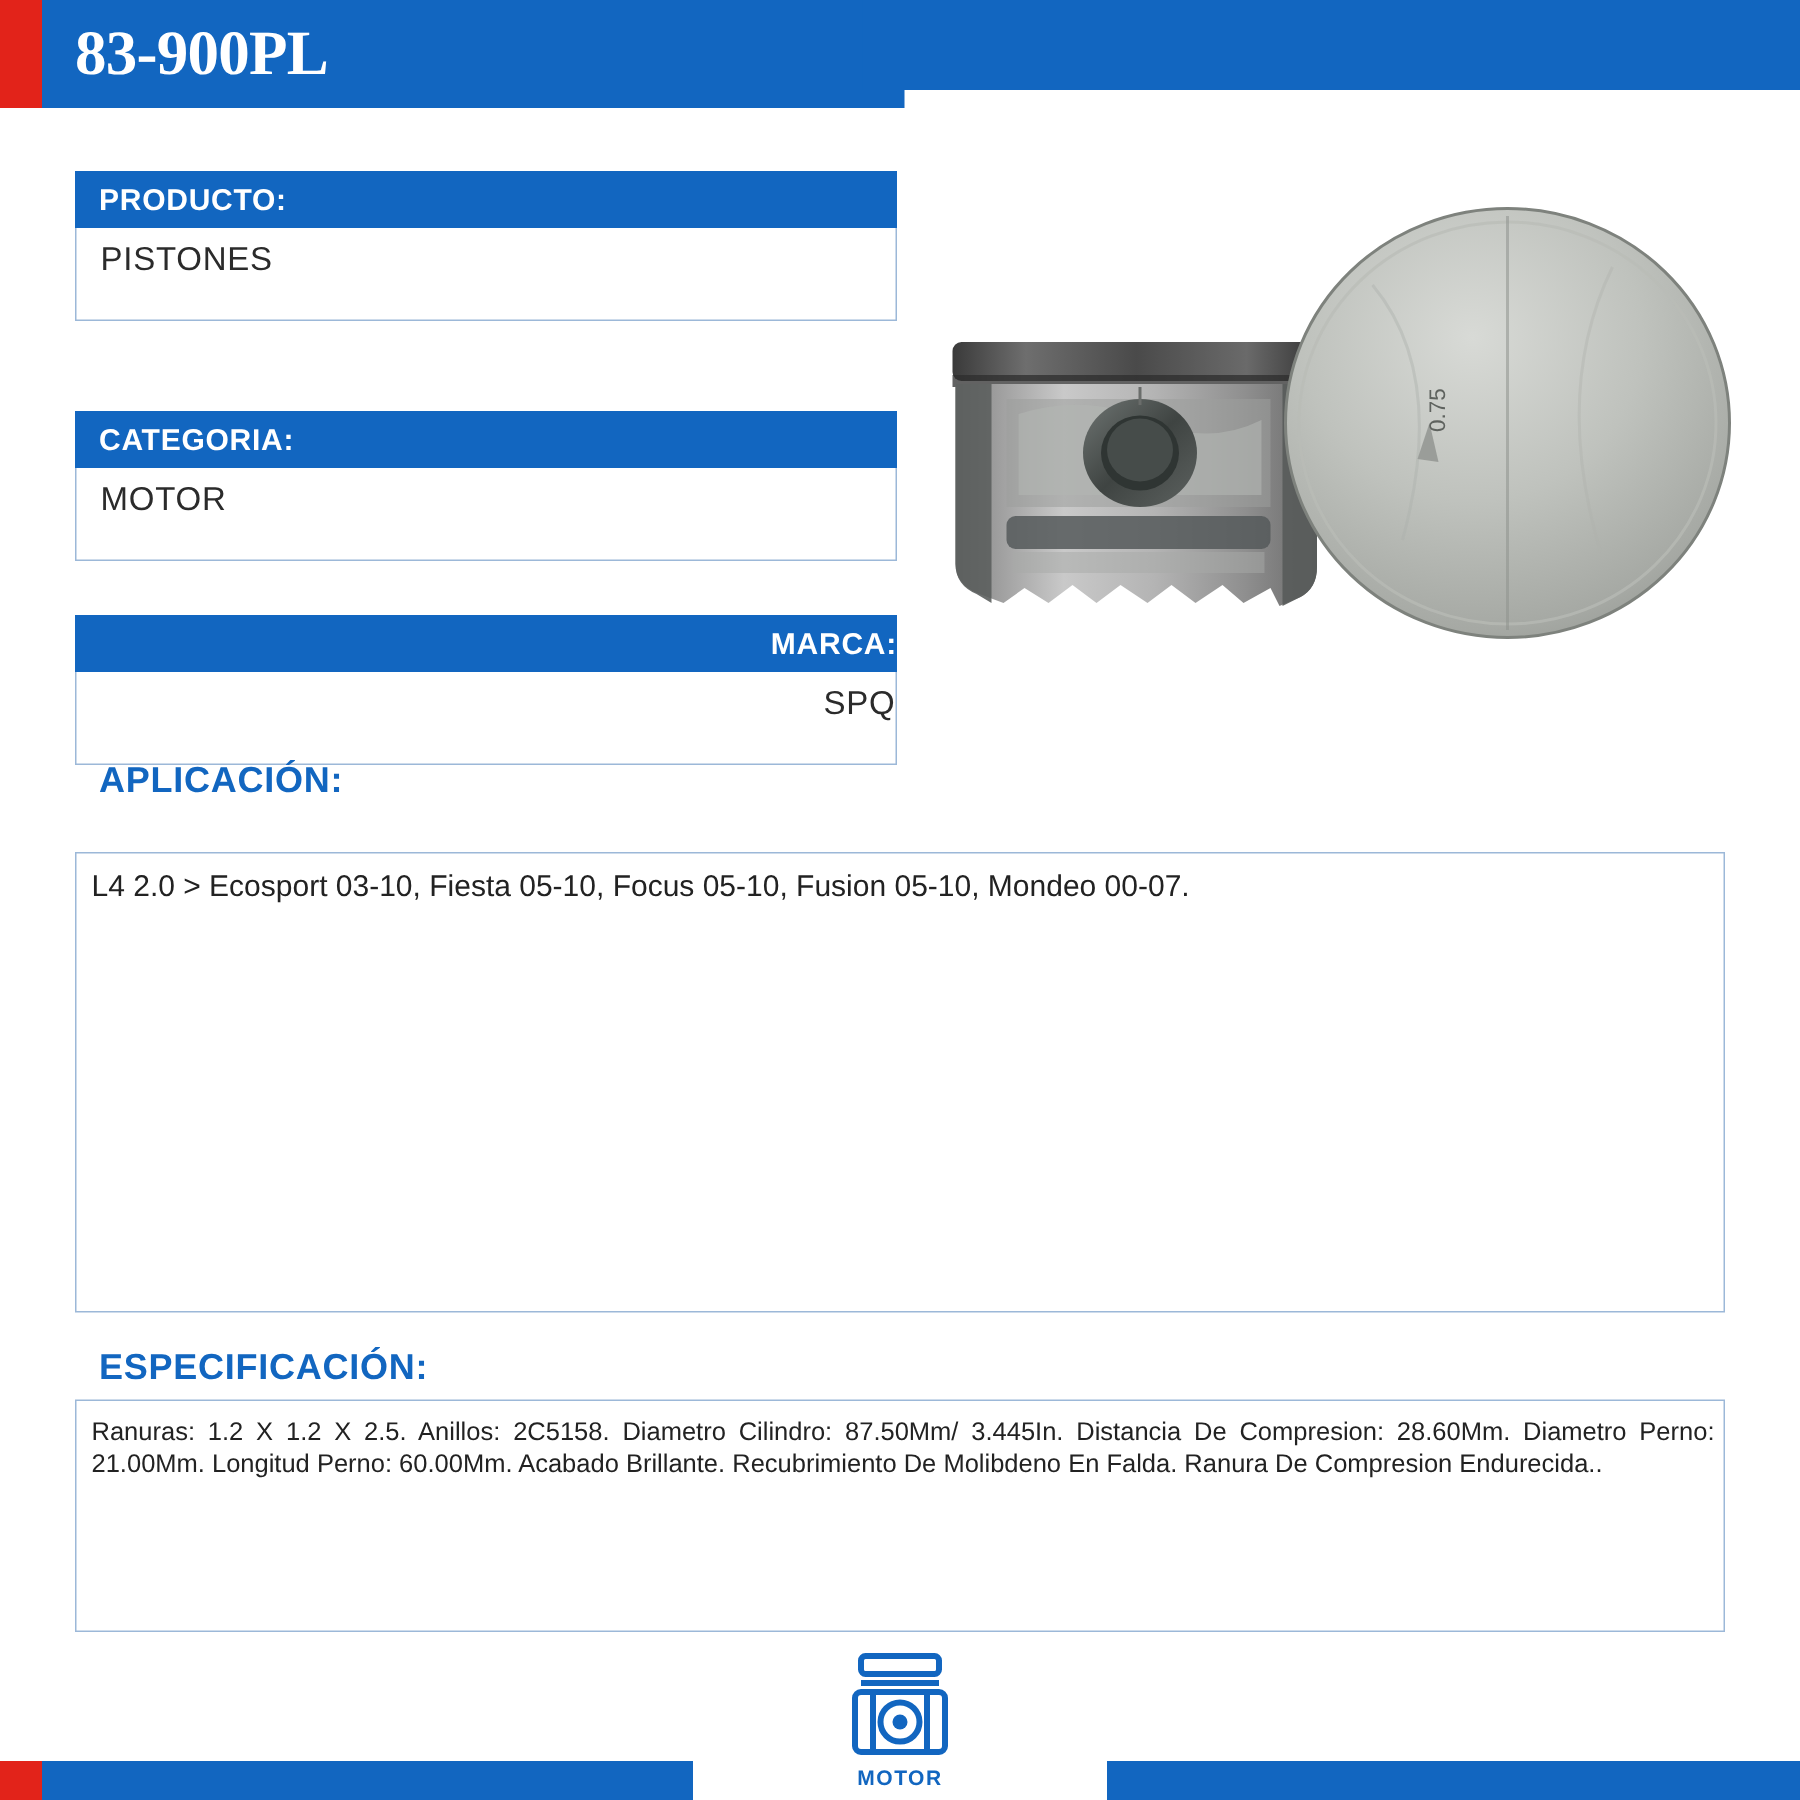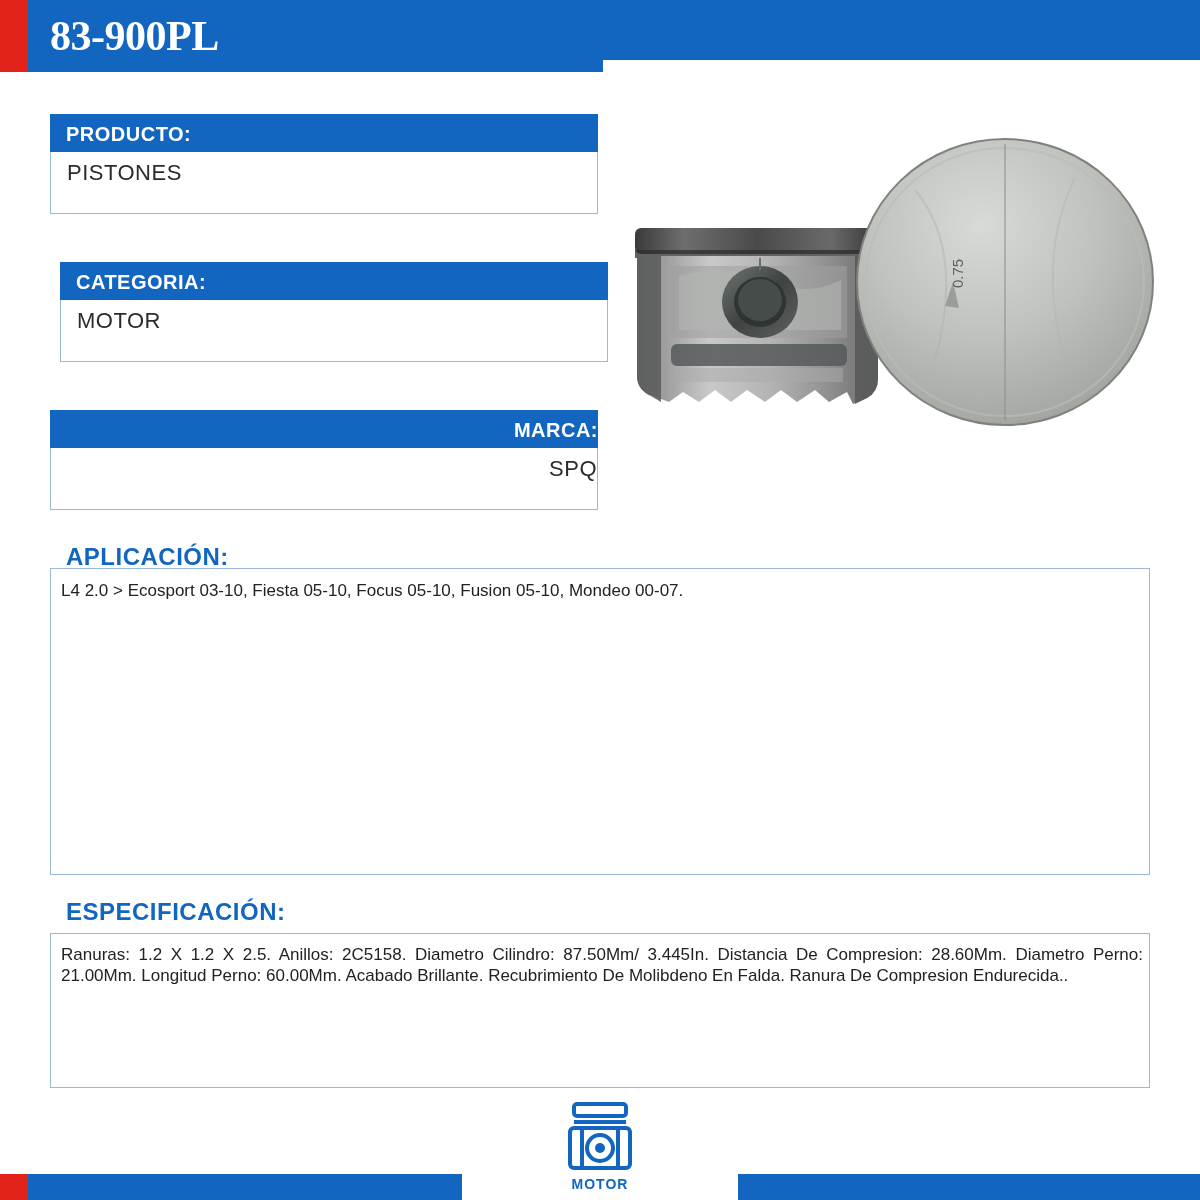--- a/index.html
+++ b/index.html
@@ -93,21 +93,21 @@
     border: 1px solid #9cb8d8;
     border-top: none;
     box-sizing: border-box;
     height: 62px;
     font-size: 22px;
     color: #2b2b2b;
     padding: 8px 0 0 16px;
     letter-spacing: 0.5px;
   }
   #field-producto { top: 114px; }
-  #field-categoria { top: 262px; margin-left: 10px; }
+  #field-categoria { top: 274px; }
   #field-marca { top: 410px; text-align: right; }
 
   
   .product-image {
     position: absolute;
     left: 615px;
     top: 130px;
     width: 560px;
     height: 300px;
   }
@@ -120,32 +120,32 @@
     font-weight: bold;
     color: #1266c0;
     letter-spacing: 0.5px;
   }
   .section-box {
     position: absolute;
     left: 50px;
     border: 1px solid #9cb8d8;
     box-sizing: border-box;
   }
-  #aplicacion-title { top: 543px; }
+  #aplicacion-title { top: 507px; }
   #aplicacion-box {
     top: 568px;
     width: 1100px;
     height: 307px;
   }
   #aplicacion-text {
     position: absolute;
     left: 61px;
     top: 580px;
     width: 1078px;
-    font-size: 17px;
+    font-size: 20px;
     color: #222222;
     line-height: 22px;
   }
   #especificacion-title { top: 898px; }
   #especificacion-box {
     top: 933px;
     width: 1100px;
     height: 155px;
   }
   #especificacion-text {

